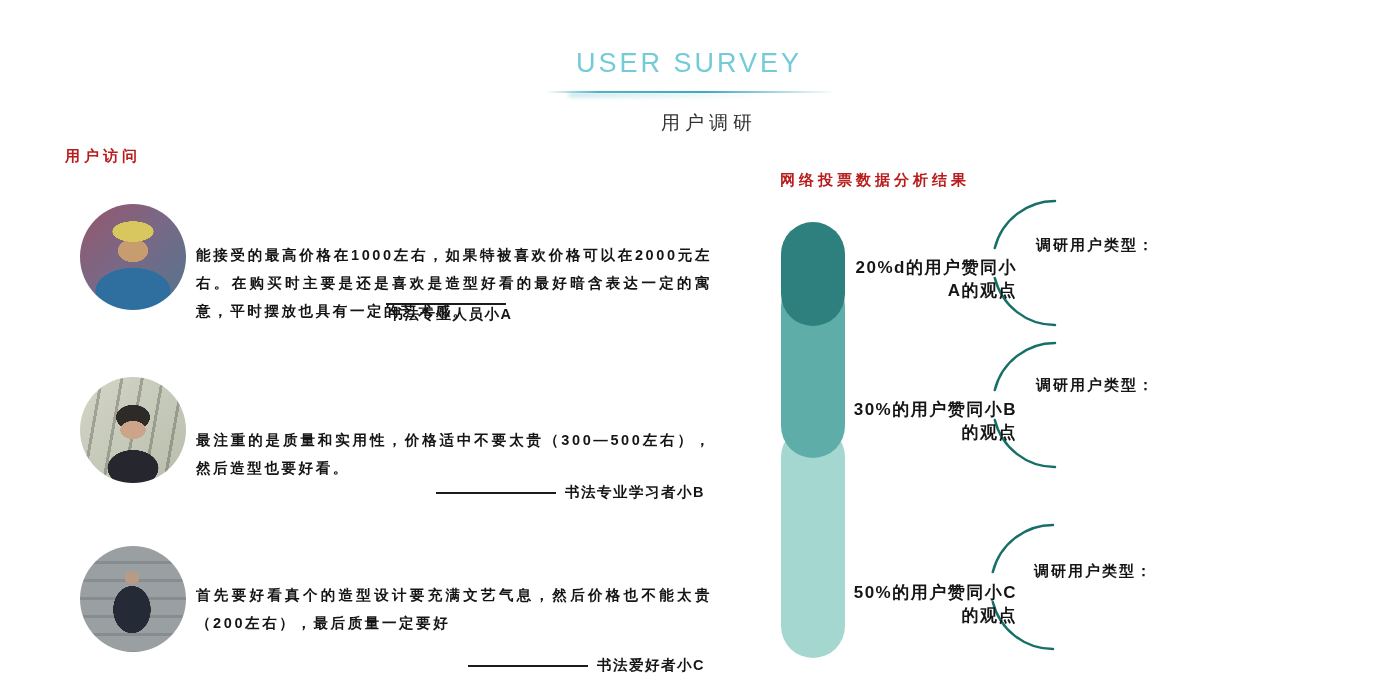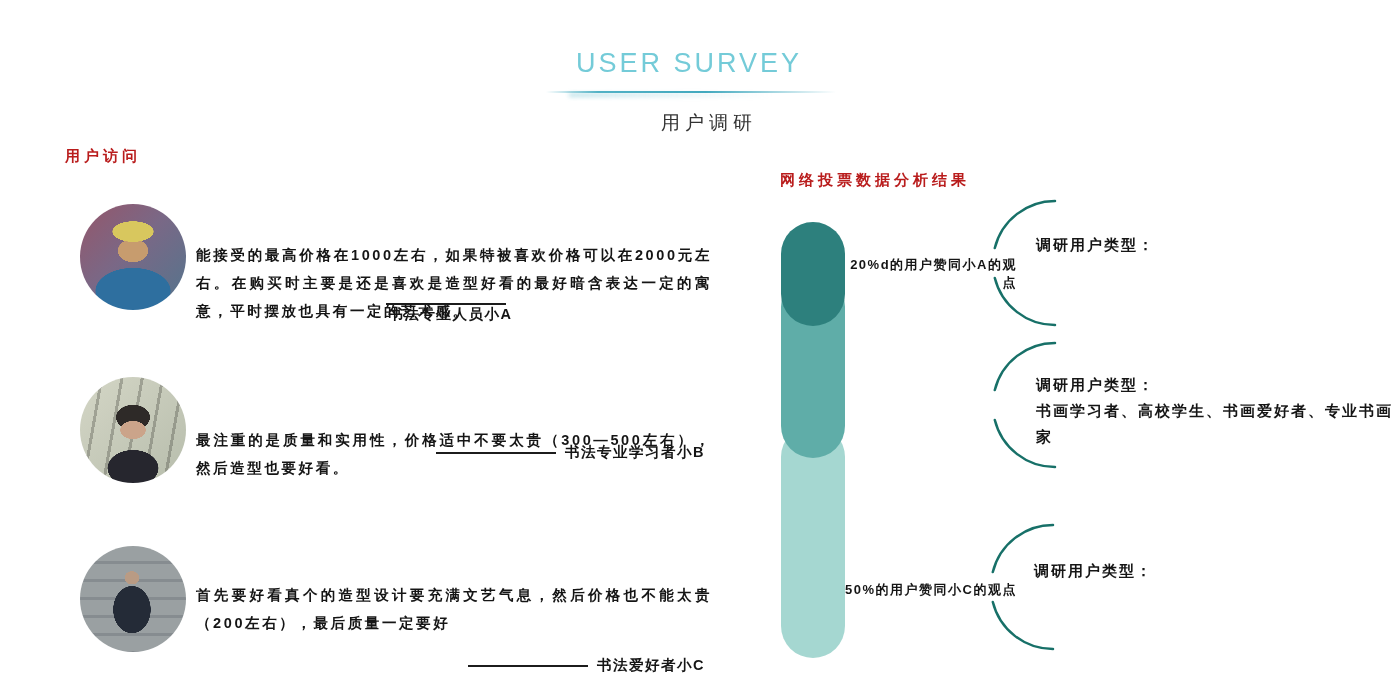--- a/index.html
+++ b/index.html
@@ -67,34 +67,34 @@
     font-size:14.5px; font-weight:bold; color:#151515;
     letter-spacing:2.6px; line-height:28px; text-align:justify;
   }
   .q1 { top:241px; }
   .q2 { top:426px; }
   .q3 { top:581px; }
   .attribution {
     position:absolute; left:196px; width:509px;
     display:flex; align-items:center; justify-content:flex-end;
   }
-  .att1 { top:303px;flex-direction:column; } .att2 { top:443px; } .att3 { top:628px;margin-top:28px; }
+  .att1 { top:303px;flex-direction:column; } .att2 { top:483px; } .att3 { top:628px;margin-top:28px; }
   .att-line { width:120px; height:2px; background:#1c1c1c; margin-right:9px; }
   .att-name { font-size:14.5px; font-weight:bold; color:#151515; letter-spacing:1.5px; }
   
   .capsule { position:absolute; left:781px; width:64px; border-radius:32px; }
   .cap-light  { top:425px; height:233px; background:#a5d7d1; z-index:1; }
   .cap-medium { top:275px; height:183px; background:#5fada8; z-index:2; }
   .cap-dark   { top:222px; height:104px; background:#2d807d; z-index:3; }
   
   .arc-layer { position:absolute; left:0; top:0; width:1400px; height:700px; pointer-events:none; }
   
   .percent-label {
     position:absolute; left:845px; width:172px; text-align:right;
-    font-size:13px; font-weight:bold; color:#151515; letter-spacing:1.5px;
+    font-size:17px; font-weight:bold; color:#151515; letter-spacing:1.5px;
   }
   .pct1 { top:256px; } .pct2 { top:398px; } .pct3 { top:581px; }
   .detail {
     position:absolute; width:360px;
     font-size:15px; font-weight:bold; color:#151515;
     letter-spacing:2px; line-height:26px;
   }
   .det1 { left:1036px; top:232px; }
   .det2 { left:1036px; top:372px; }
   .det3 { left:1034px; top:558px; }
@@ -145,23 +145,23 @@
       <path d="M 1053 525 A 62 62 0 0 0 992.8 572.0"></path>
       <path d="M 992.8 602.0 A 62 62 0 0 0 1053 649"></path>
     </g>
   </svg>
 
   <div class="percent-label pct1">20%d的用户赞同小A的观点</div>
   <div class="detail det1">
     <div>调研用户类型：</div>
   </div>
 
+  <div class="percent-label pct2">30%的用户赞同小B的观点</div>
   <div class="detail det2">
     <div>调研用户类型：</div>
-    <div>书画学习者、高校学生、书画爱好者、专业书画家</div>
   </div>
 
   <div class="percent-label pct3">50%的用户赞同小C的观点</div>
   <div class="detail det3">
     <div>调研用户类型：</div>
   </div>
 
 </div>
 
 </body></html>

